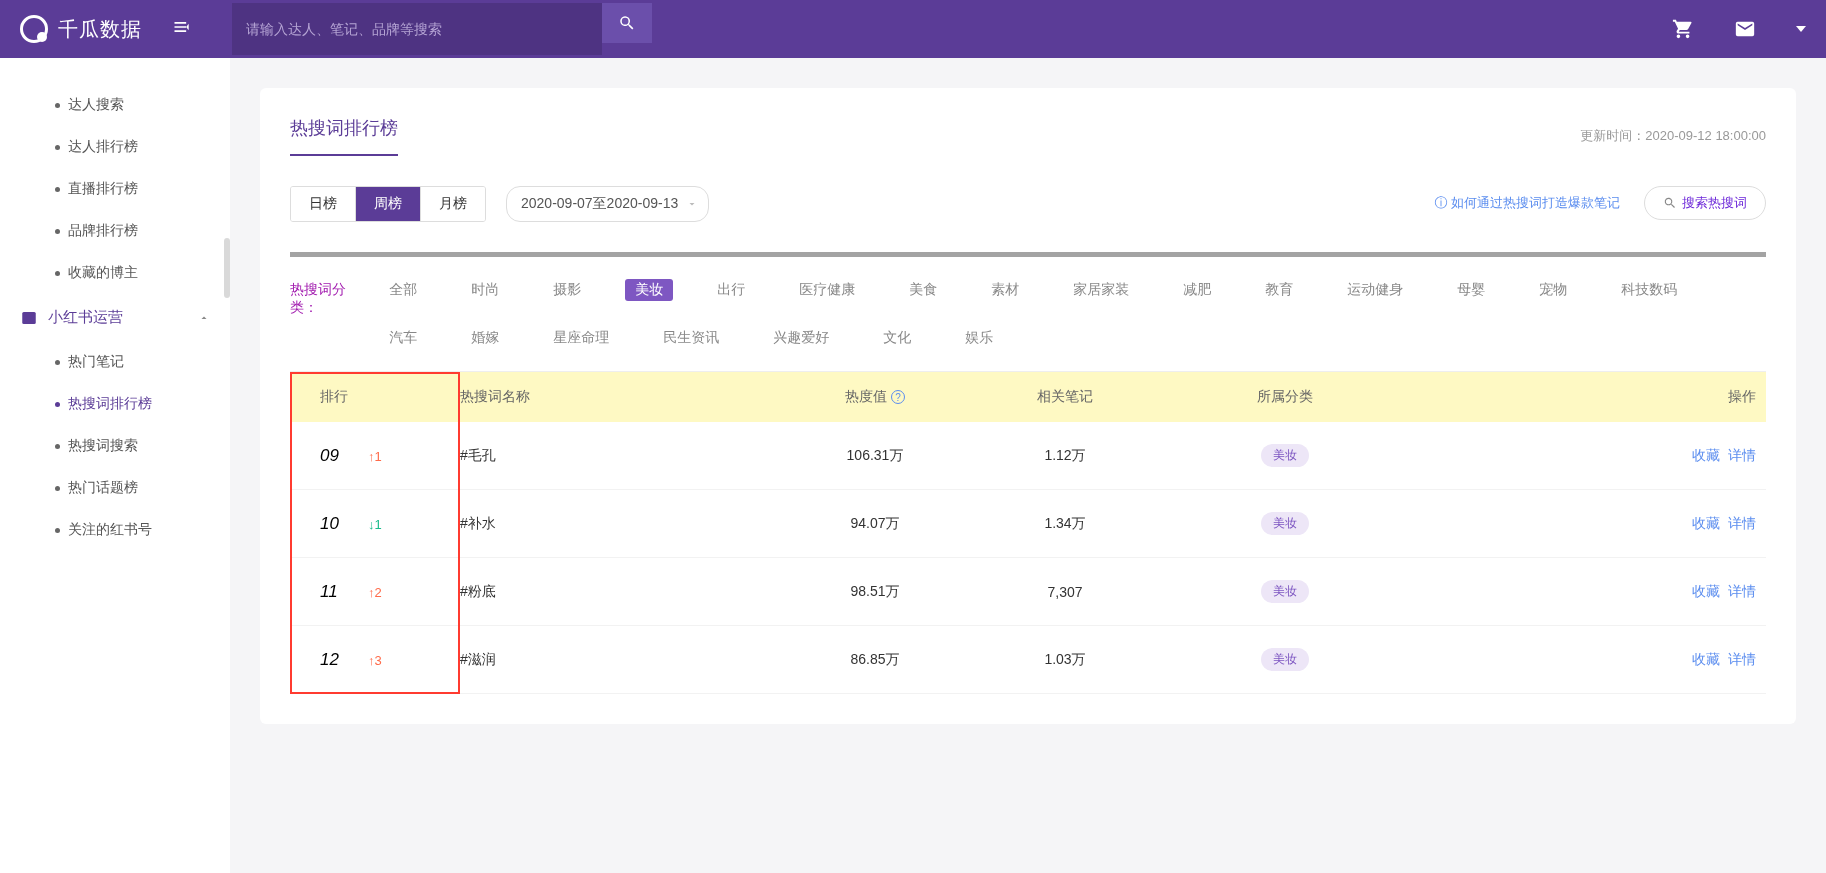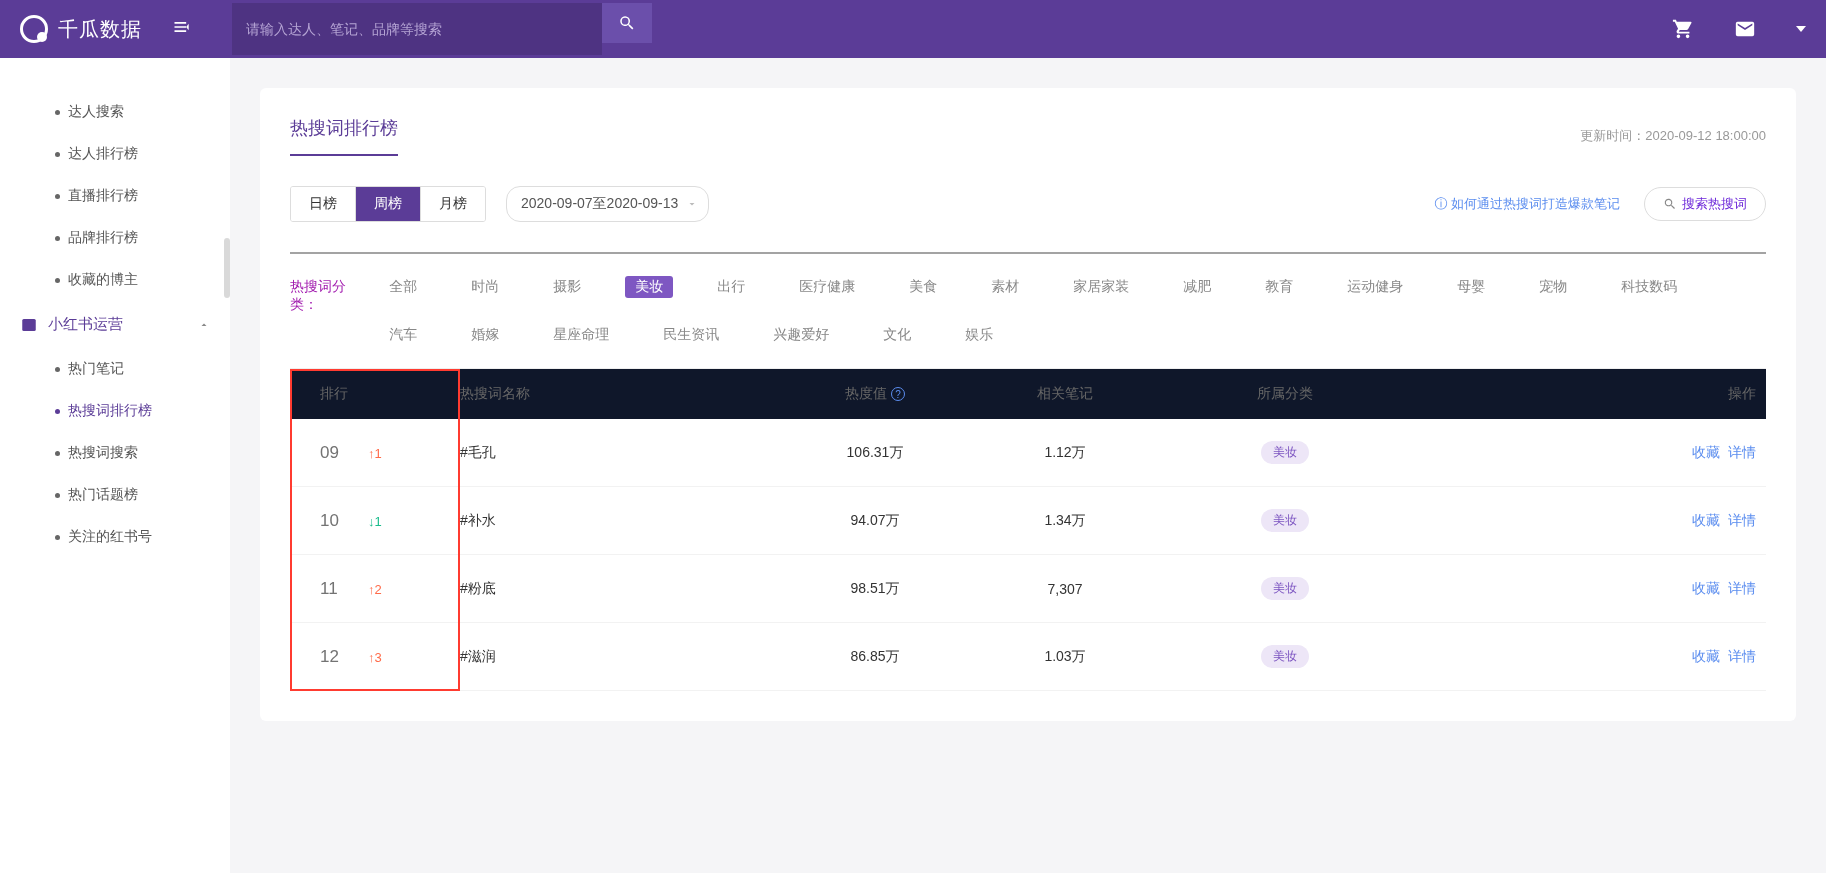--- a/index.html
+++ b/index.html
@@ -19,67 +19,67 @@
 .search-btn svg { width: 18px; height: 18px; fill: #fff; }
 .header-right { margin-left: auto; display: flex; align-items: center; gap: 40px; }
 .hdr-icon { color: #fff; cursor: pointer; display: flex; }
 .hdr-icon svg { width: 22px; height: 22px; fill: #fff; }
 .caret-down { width: 0; height: 0; border-left: 5px solid transparent; border-right: 5px solid transparent; border-top: 6px solid #fff; }
 
 
 .layout { display: flex; }
 
 
-.sidebar { width: 230px; background: #fff; min-height: calc(100vh - 58px); padding-top: 33px; position: relative; }
+.sidebar { width: 230px; background: #fff; min-height: calc(100vh - 58px); padding-top: 26px; position: relative; }
 .side-group-item { padding: 12px 20px 12px 68px; color: #555; cursor: pointer; display: flex; align-items: center; position: relative; }
 .side-group-item::before { content: ""; width: 5px; height: 5px; background: #666; border-radius: 50%; position: absolute; left: 55px; }
 .side-group-item.active { color: #5b3c97; }
 .side-group-item.active::before { background: #5b3c97; }
 .side-cat { padding: 14px 20px; display: flex; align-items: center; color: #5b3c97; font-size: 15px; cursor: pointer; }
 .side-cat .cat-icon { width: 18px; height: 18px; margin-right: 10px; }
 .side-cat .chev { margin-left: auto; }
 .side-scrollbar { position: absolute; right: 0; top: 180px; width: 6px; height: 60px; background: rgba(0,0,0,0.15); border-radius: 3px; }
 
 
 .main { flex: 1; padding: 30px; }
 .panel { background: #fff; border-radius: 6px; padding: 0 30px 30px; }
 .panel-head { display: flex; align-items: center; padding: 28px 0 0; }
 .page-title { font-size: 18px; color: #5b3c97; padding-bottom: 14px; border-bottom: 2px solid #5b3c97; }
 .update-time { margin-left: auto; color: #999; font-size: 13px; }
 
-.controls { display: flex; align-items: center; padding: 30px 0; border-bottom: 2px solid #a3a3a3; }
+.controls { display: flex; align-items: flex-start; padding: 30px 0; border-bottom: 5px solid #a3a3a3; }
 .tab-group { display: inline-flex; border: 1px solid #ddd; border-radius: 3px; overflow: hidden; }
 .tab-btn { padding: 8px 18px; font-size: 14px; cursor: pointer; background: #fff; border-right: 1px solid #ddd; }
 .tab-btn:last-child { border-right: none; }
 .tab-btn.active { background: #5b3c97; color: #fff; }
 .date-range { margin-left: 20px; border: 1px solid #ddd; border-radius: 14px; padding: 8px 30px 8px 14px; color: #555; position: relative; cursor: pointer; }
 .date-range .chev { position: absolute; right: 10px; top: 50%; transform: translateY(-50%); color: #bbb; }
 .ctrl-right { margin-left: auto; display: flex; align-items: center; gap: 24px; }
 .help-link { color: #5b8def; cursor: pointer; font-size: 13px; }
 .ghost-btn { border: 1px solid #ddd; border-radius: 20px; padding: 7px 18px; cursor: pointer; font-size: 13px; color: #6d28d9; display: flex; align-items: center; gap: 5px; }
 
 .filters { padding: 22px 0; border-bottom: 1px solid #eee; display: flex; }
 .filter-label { color: #a21caf; margin-right: 30px; padding-top: 2px; }
 .filter-tags { display: flex; flex-wrap: wrap; gap: 26px 34px; }
 .filter-tag { color: #888; cursor: pointer; padding: 2px 10px; border-radius: 3px; }
 .filter-tag.active { background: #7e57c2; color: #fff; }
 
 
 .tbl { width: 100%; }
 .tbl-head-row, .tbl-row { display: flex; align-items: center; }
-.tbl-head-row { background: #0f172a; color: #666; font-weight: 500; padding: 16px 0; }
+.tbl-head-row { background: #fef9c3; color: #666; font-weight: 500; padding: 16px 0; }
 .tbl-row { border-bottom: 1px solid #f2f2f2; padding: 22px 0; }
 .col-rank { width: 170px; padding-left: 30px; }
 .col-name { width: 320px; }
 .col-heat { width: 190px; text-align: center; }
 .col-notes { width: 190px; text-align: center; }
 .col-cat { width: 250px; text-align: center; }
 .col-ops { flex: 1; text-align: right; padding-right: 10px; }
 .help-q { display: inline-block; width: 14px; height: 14px; border: 1px solid #5b8def; border-radius: 50%; color: #5b8def; font-size: 10px; line-height: 14px; text-align: center; margin-left: 4px; }
-.rank-num { font-size: 17px; color: #737373; display: inline-block; width: 30px; }
+.rank-num { font-style: italic; font-size: 17px; color: #000000; display: inline-block; width: 30px; }
 .rank-delta { margin-left: 18px; font-size: 13px; display: inline-flex; align-items: center; gap: 2px; }
 .rank-delta.up { color: #ff6b4a; }
 .rank-delta.down { color: #1bbc8c; }
 .badge { display: inline-block; padding: 3px 12px; border-radius: 12px; background: #ede6f7; color: #7e57c2; font-size: 12px; }
 .op-link { color: #5b8def; cursor: pointer; margin-left: 8px; }
 .highlight-box { position: absolute; border: 2px solid #ff3b30; pointer-events: none; }
 .tbl-container { position: relative; }
 </style>
 </head>
 <body>

